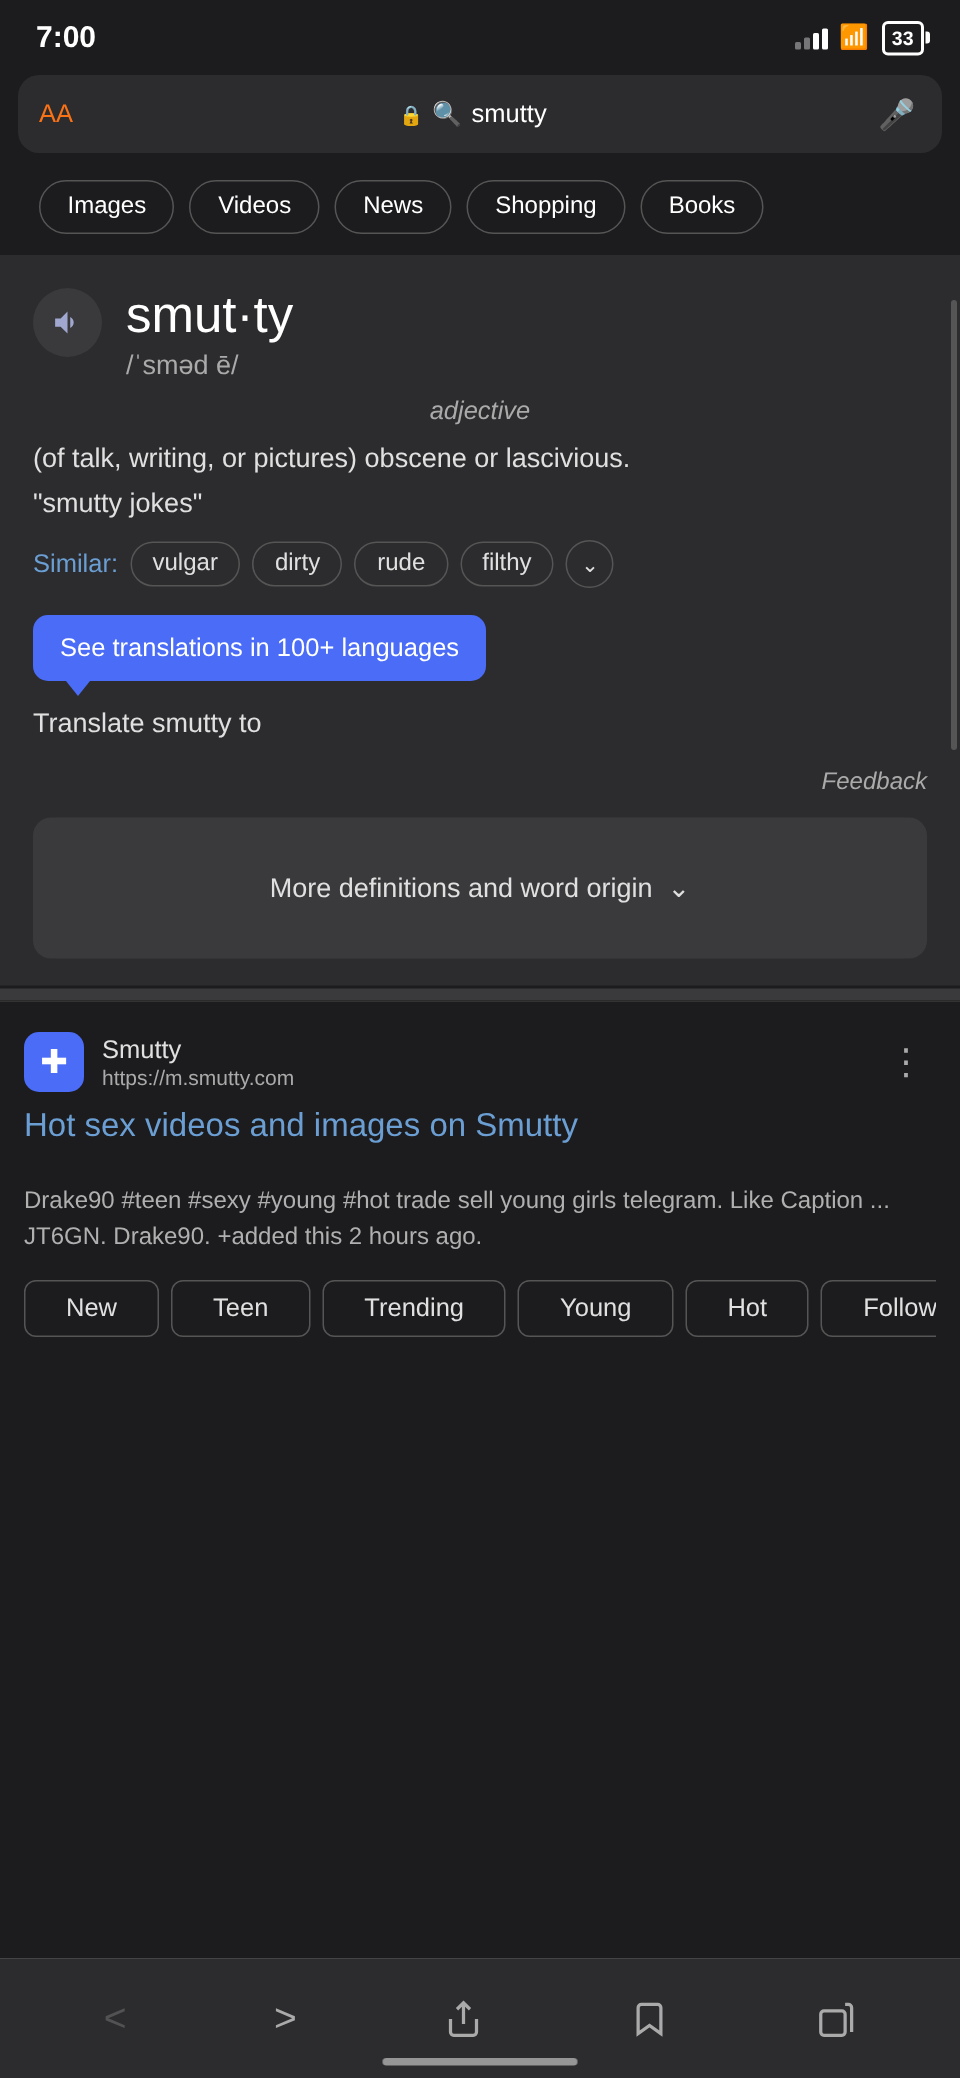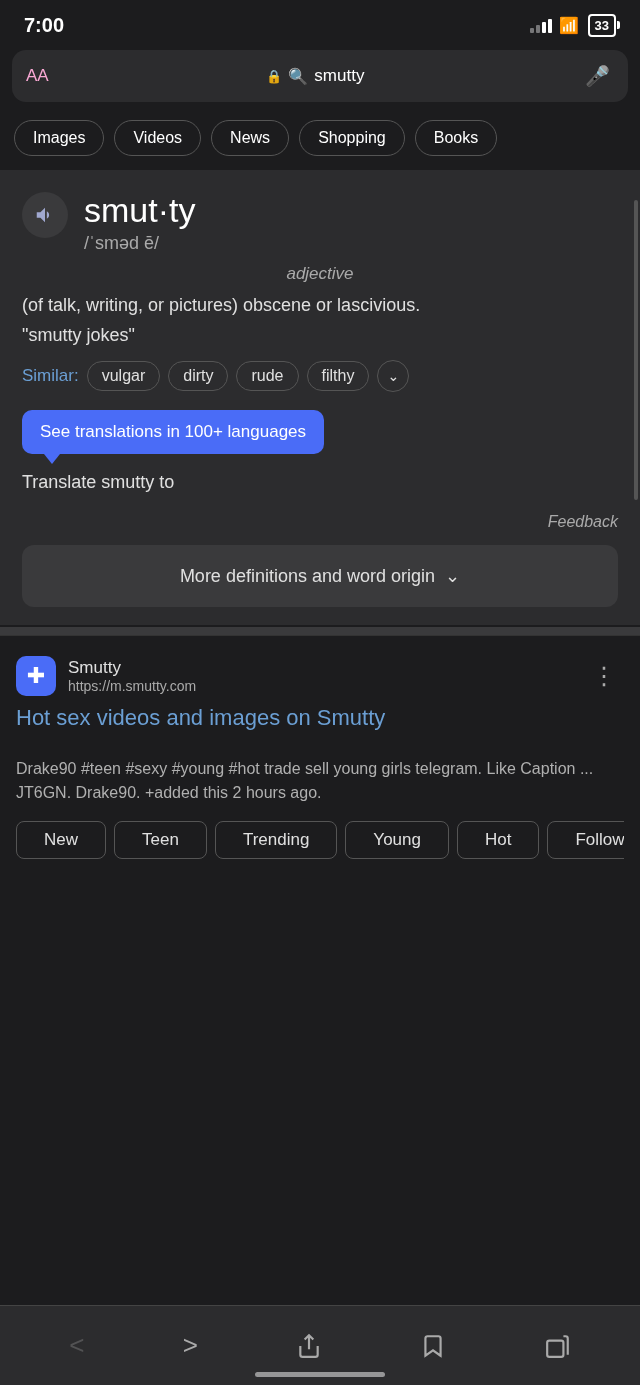--- a/index.html
+++ b/index.html
@@ -73,21 +73,21 @@
       background: #2c2c2e;
       margin: 0 12px 8px;
       border-radius: 14px;
       height: 52px;
       display: flex;
       align-items: center;
       padding: 0 14px;
       gap: 10px;
     }
     .aa-text {
-      color: #f9a8d4;
+      color: #f97316;
       font-size: 17px;
       font-weight: 500;
     }
     .search-center {
       flex: 1;
       display: flex;
       align-items: center;
       justify-content: center;
       gap: 6px;
       color: #aaa;
@@ -102,21 +102,21 @@
       align-items: center;
       justify-content: center;
       color: #aaa;
       font-size: 20px;
     }
 
     
     .tabs-row {
       display: flex;
       gap: 10px;
-      padding: 10px 14px 14px;
+      padding: 10px 26px 14px;
       overflow-x: auto;
       scrollbar-width: none;
     }
     .tabs-row::-webkit-scrollbar { display: none; }
     .tab-pill {
       border: 1.5px solid #555;
       border-radius: 50px;
       padding: 8px 18px;
       font-size: 16px;
       color: #fff;
@@ -272,21 +272,21 @@
     }
 
     
     .more-defs-btn {
       display: flex;
       align-items: center;
       justify-content: center;
       gap: 10px;
       background: #3a3a3c;
       border-radius: 12px;
-      padding: 20px;
+      padding: 36px;
       margin: 14px 0 0;
       cursor: pointer;
       font-size: 18px;
       color: #e0e0e0;
       width: 100%;
       border: none;
     }
 
     
     .result-card {

